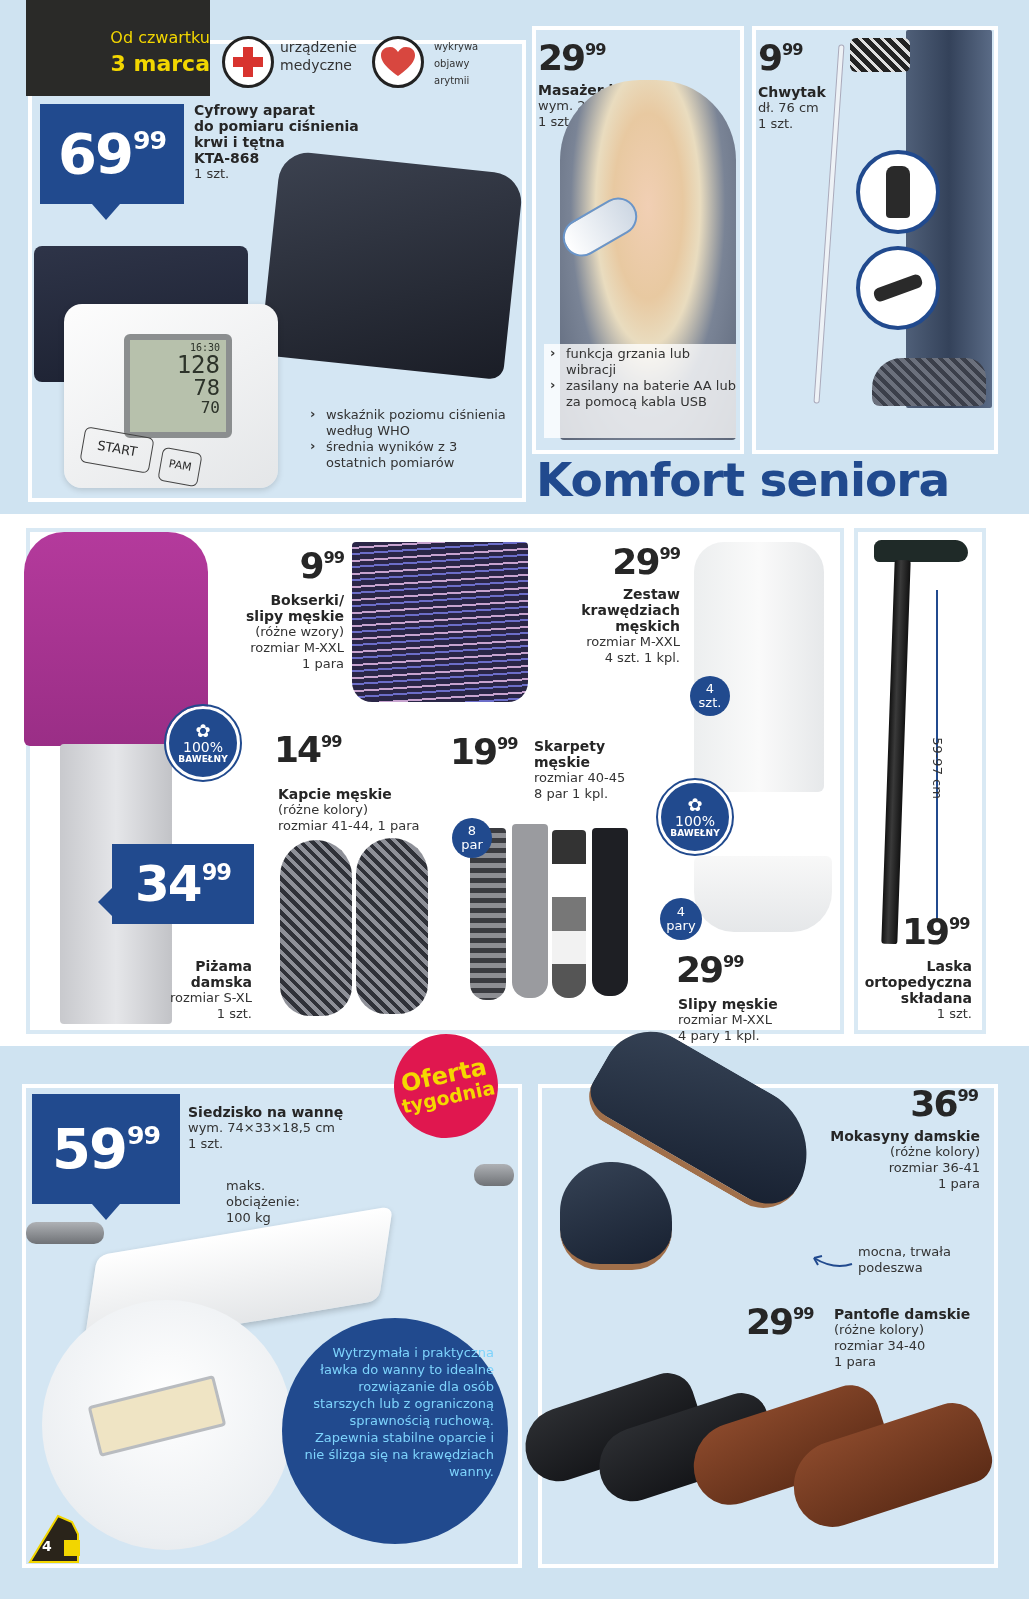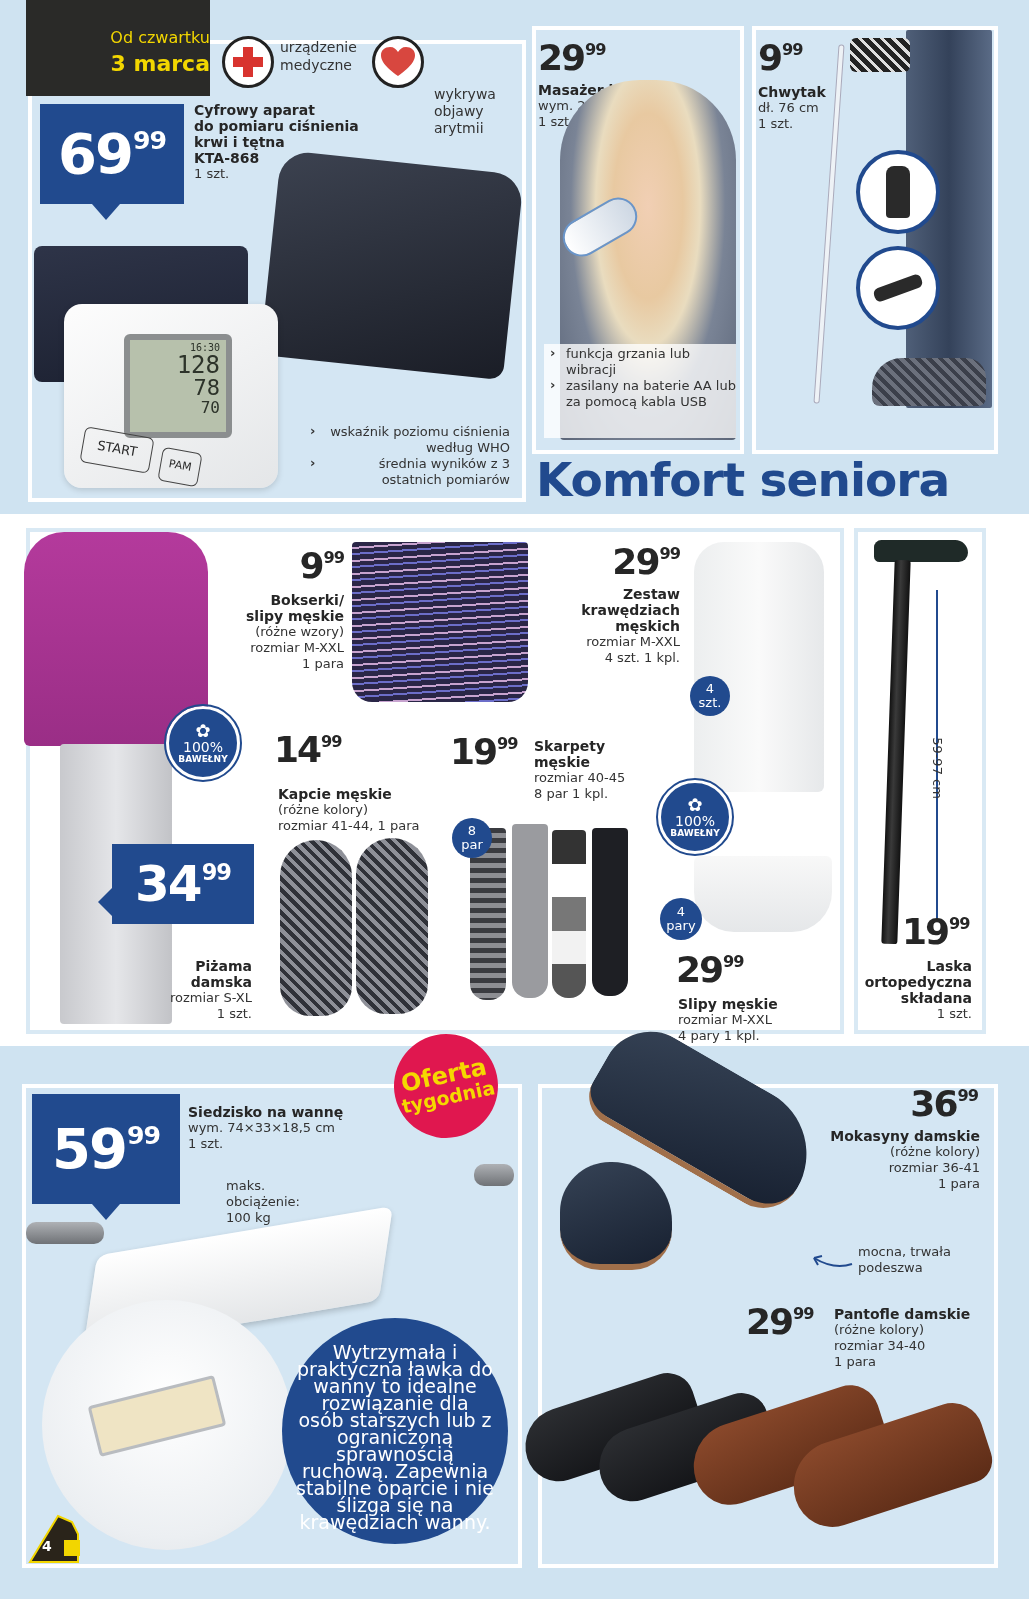--- a/index.html
+++ b/index.html
@@ -26,21 +26,21 @@
   .bullets li::before { content: "›"; position: absolute; left: 0; top: -1px; font-weight: bold; }
   .icon-circle { border-radius: 50%; border: 3px solid #222; background: #fff; display: flex; align-items: center; justify-content: center; }
   .badge-circle { border-radius: 50%; background: #214a8e; color: #fff; text-align: center; display: flex; flex-direction: column; align-items: center; justify-content: center; font-size: 13px; line-height: 14px; }
   .cotton { border-radius: 50%; background: #214a8e; border: 3px solid #fff; outline: 2px solid #214a8e; color: #fff; text-align: center; display: flex; flex-direction: column; align-items: center; justify-content: center; }
   .cotton .pct { font-size: 14px; line-height: 14px; }
   .cotton .lbl { font-size: 9px; line-height: 10px; font-weight: bold; }
   .headline { font-size: 47px; font-weight: bold; color: #214a8e; letter-spacing: -1px; white-space: nowrap; }
   .ph { position: absolute; border-radius: 6px; }
   .tail { position: absolute; width: 0; height: 0; }
   .offer { border-radius: 50%; background: #e0174f; color: #f5d800; font-weight: bold; text-align: center; transform: rotate(-12deg); display: flex; flex-direction: column; align-items: center; justify-content: center; line-height: 22px; }
-  .info-circle { border-radius: 50%; background: #214a8e; color: #ffffff; text-align: center; font-size: 19px; line-height: 17px; padding: 26px 14px 0; }
+  .info-circle { border-radius: 50%; background: #214a8e; color: #7dd3fc; text-align: right; font-size: 13px; line-height: 17px; padding: 26px 14px 0; }
 </style>
 </head>
 <body>
 
 <div class="panel panel-blue" style="left:28px; top:40px; width:498px; height:462px;"></div>
 <div class="panel panel-blue" style="left:532px; top:26px; width:212px; height:428px;"></div>
 <div class="panel panel-blue" style="left:752px; top:26px; width:246px; height:428px;"></div>
 
 <div class="abs date-box" style="left:26px; top:0; width:184px; height:96px;">
   <div class="l1">Od czwartku</div>
@@ -55,21 +55,21 @@
 </div>
 <div class="abs desc" style="left:280px; top:38px; line-height:18px; font-size:14px;">
   <div>urządzenie</div>
   <div>medyczne</div>
 </div>
 <div class="abs icon-circle" style="left:372px; top:36px; width:52px; height:52px;">
   <svg width="34" height="30" viewBox="0 0 34 30">
       <path d="M17 29 C3 19 0 13 0 8 C0 3 4 0 9 0 C13 0 15 2 17 5 C19 2 21 0 25 0 C30 0 34 3 34 8 C34 13 31 19 17 29Z" fill="#d8473f"></path>
     </svg>
 </div>
-<div class="abs desc" style="left:434px; top:38px; line-height:17px; font-size:14px;margin-top:48px;">
+<div class="abs desc" style="left:434px; top:38px; line-height:17px; font-size:10px;">
   <div>wykrywa</div>
   <div>objawy</div>
   <div>arytmii</div>
 </div>
 
 <div class="abs price-box" style="left:40px; top:104px; width:144px; height:100px;">
   <div class="price" style="font-size:56px;"><span class="main">69</span><sup>99</sup></div>
 </div>
 <div class="tail" style="left:92px; top:204px; border-left:14px solid transparent; border-right:14px solid transparent; border-top:16px solid #214a8e;"></div>
 
@@ -87,21 +87,21 @@
   <div class="abs" style="left:60px; top:30px; width:108px; height:104px; background:#b7c1ac; border:6px solid #8b8e8f; border-radius:6px; font-family:'DejaVu Sans Mono',monospace; color:#2d332a; text-align:right; padding:2px 6px;">
     <div style="font-size:10px;">16:30</div>
     <div style="font-size:24px; line-height:24px;">128</div>
     <div style="font-size:22px; line-height:22px;">78</div>
     <div style="font-size:16px; line-height:18px;">70</div>
   </div>
   <div class="abs" style="left:18px; top:128px; width:70px; height:36px; border:1.5px solid #444; border-radius:6px; font-size:13px; text-align:center; line-height:32px; transform:rotate(10deg);">START</div>
   <div class="abs" style="left:96px; top:146px; width:40px; height:34px; border:1.5px solid #444; border-radius:6px; font-size:11px; text-align:center; line-height:30px; transform:rotate(10deg);">PAM</div>
 </div>
 
-<ul class="abs bullets" style="left:310px; top:424px; width:200px;text-align:right;">
+<ul class="abs bullets" style="left:310px; top:407px; width:200px;">
   <li>wskaźnik poziomu ciśnienia według WHO</li>
   <li>średnia wyników z 3 ostatnich pomiarów</li>
 </ul>
 
 <div class="abs price" style="left:538px; top:40px; font-size:36px;"><span class="main">29</span><sup>99</sup></div>
 <div class="abs" style="left:538px; top:82px;">
   <div class="name">Masażer karku</div>
   <div class="desc">wym. 28,5×11×3 cm</div>
   <div class="desc">1 szt.</div>
 </div>

